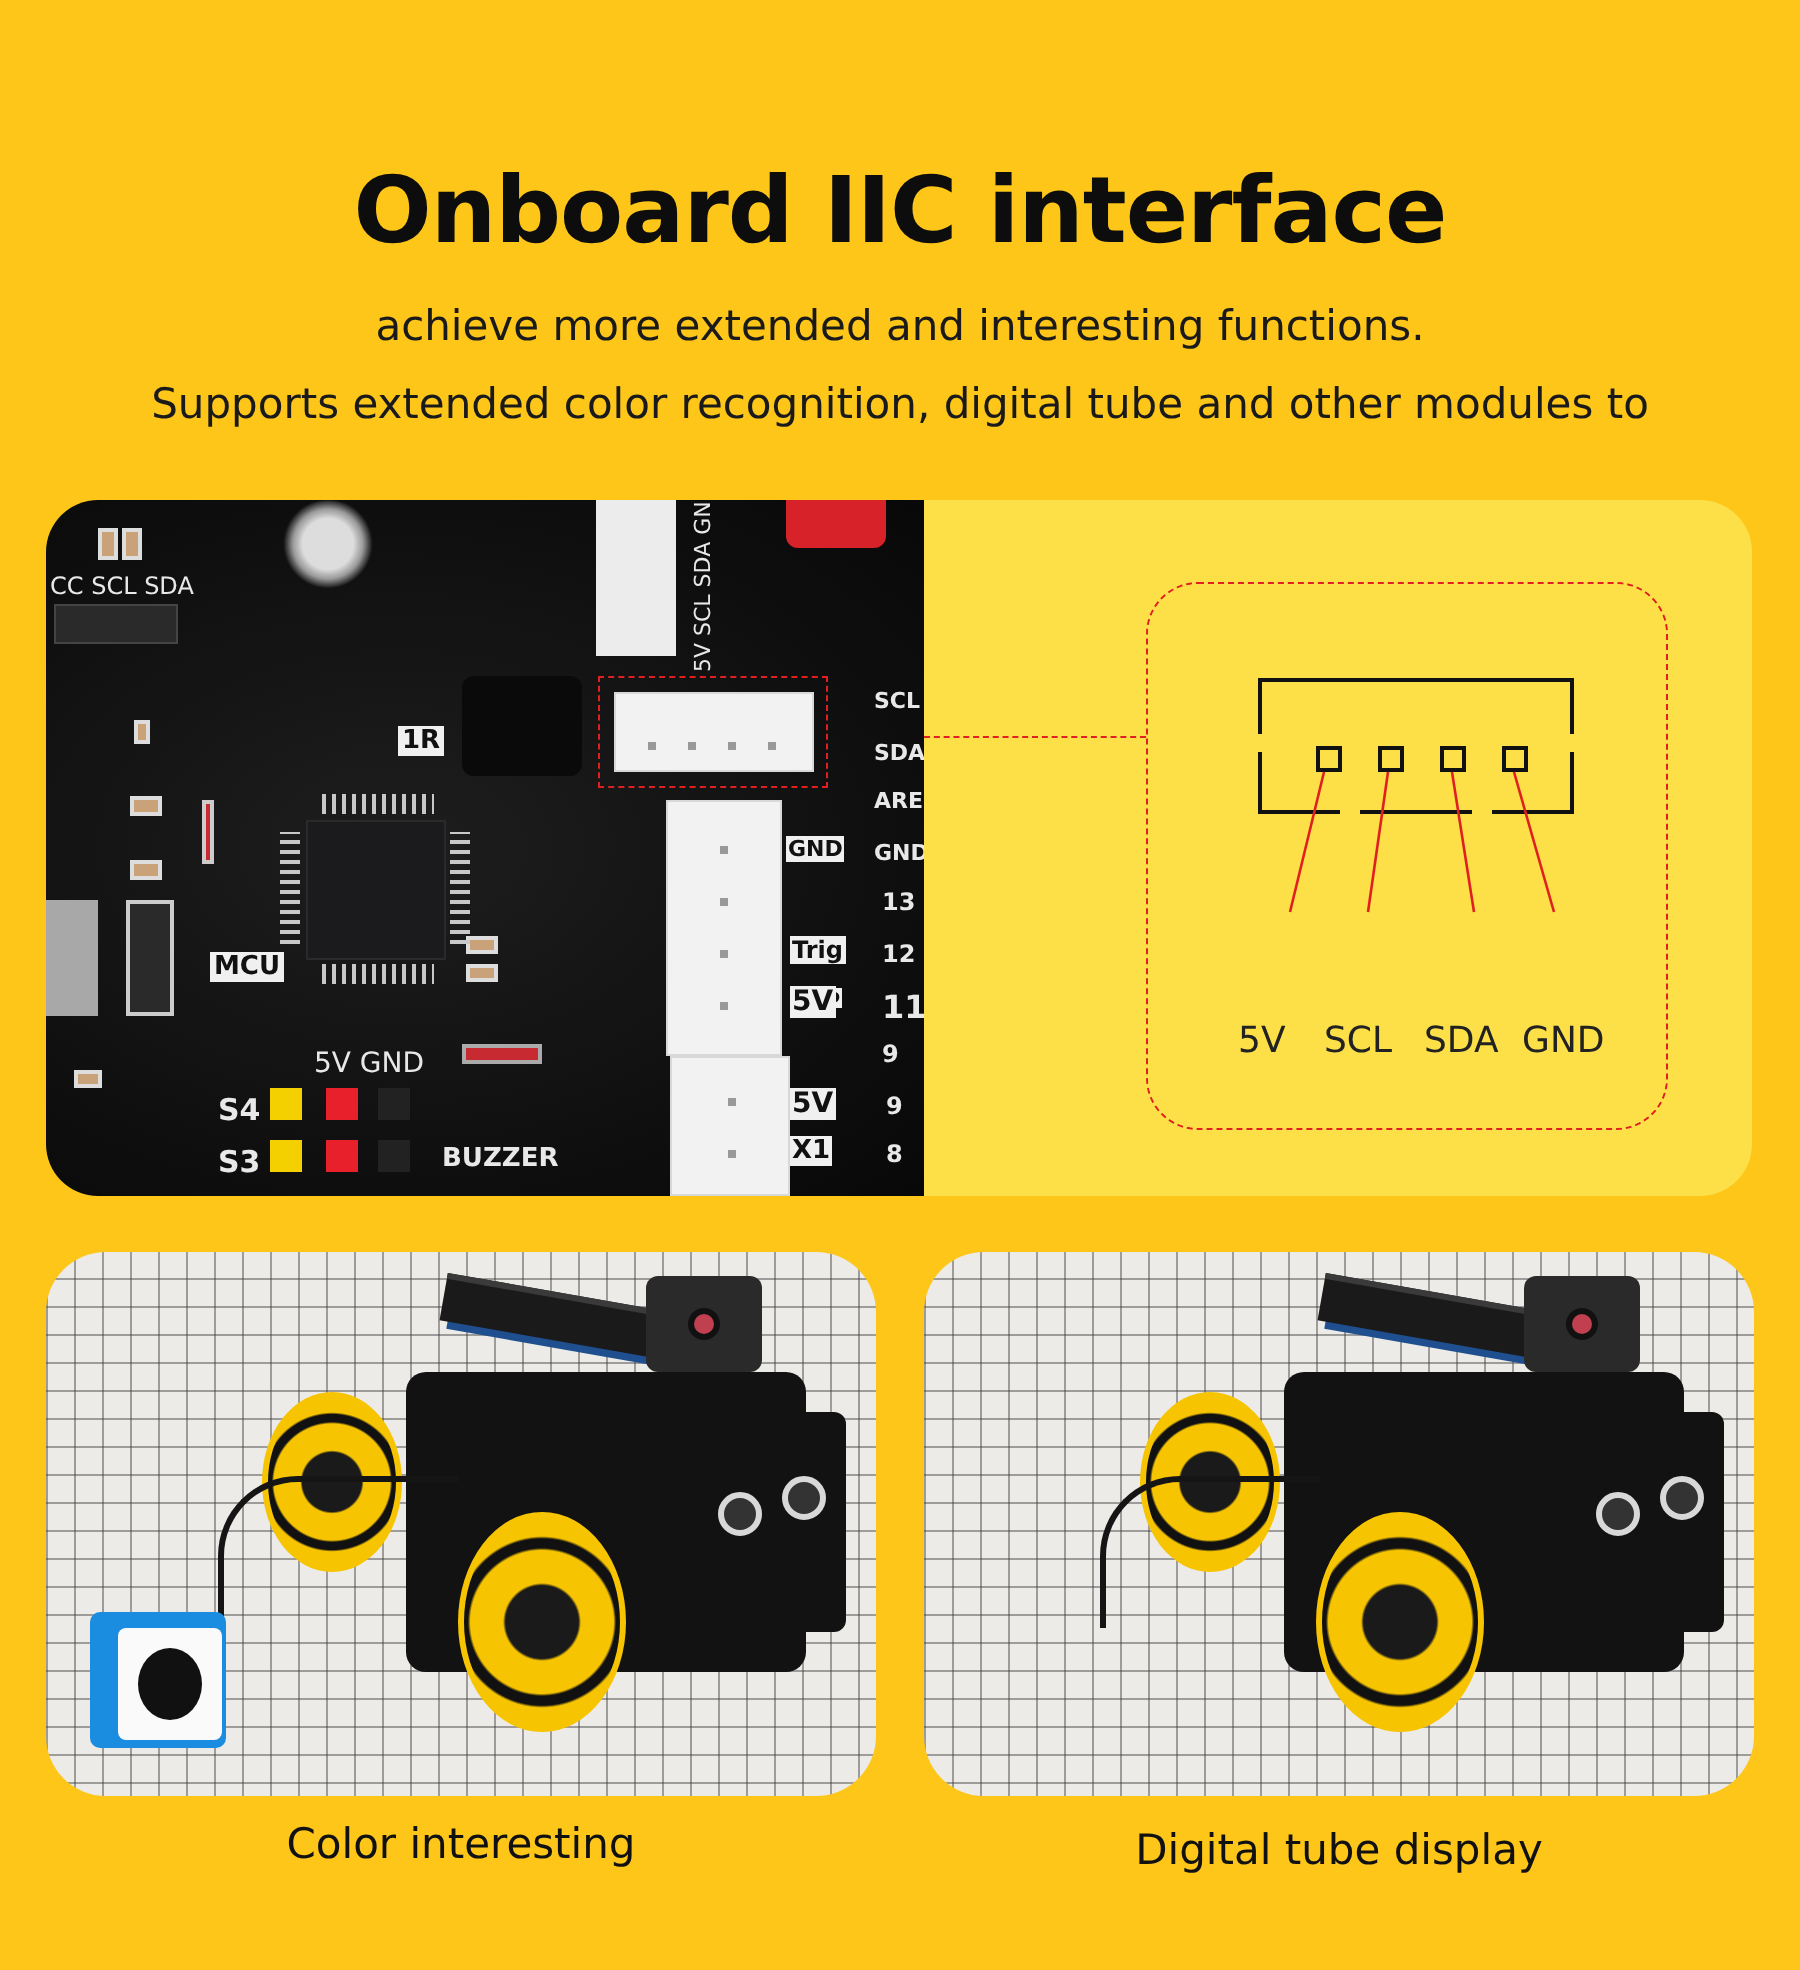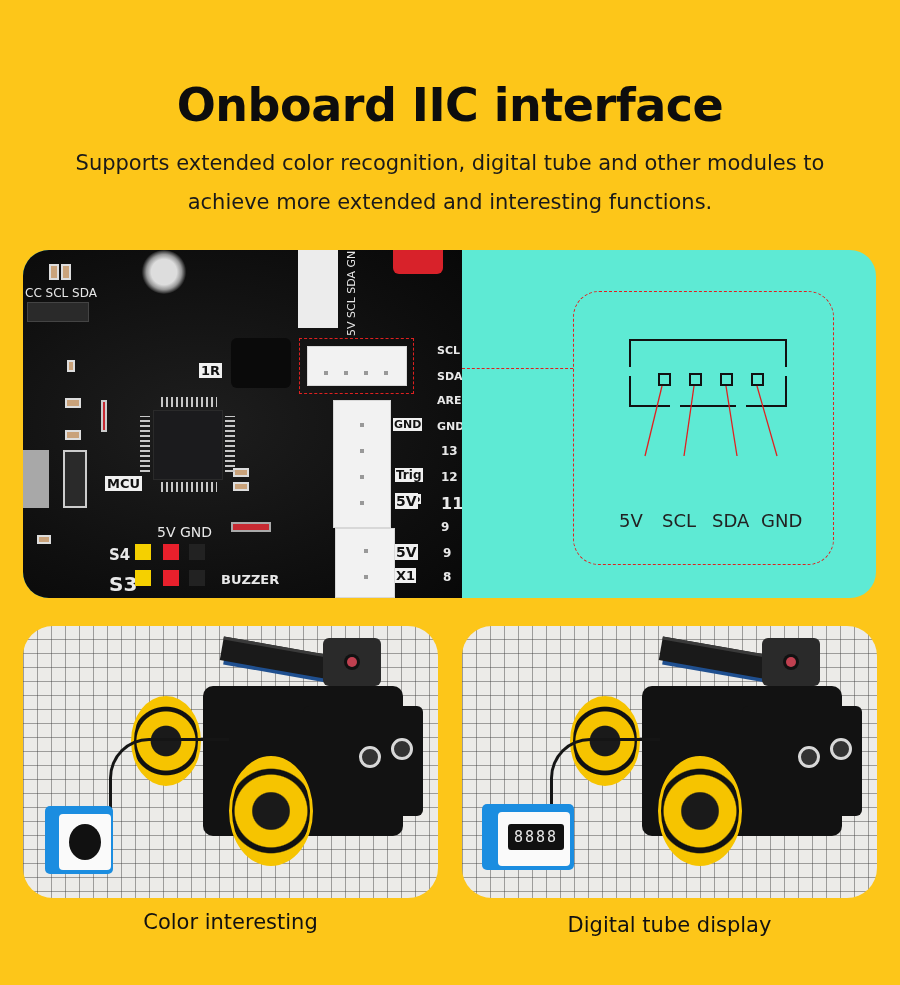--- a/index.html
+++ b/index.html
@@ -16,21 +16,21 @@
     color: #0d0d0d;
   }
   .subtitle {
     position: absolute; left: 0; top: 144px; width: 900px;
     text-align: center; font-size: 21px; line-height: 39px; color: #1a1a1a;
   }
 
   
   .top-card {
     position: absolute; left: 23px; top: 250px; width: 853px; height: 348px;
-    border-radius: 26px; overflow: hidden; background: #5eead4;
+    border-radius: 26px; overflow: hidden; background: #fde047;
   }
   .pcb {
     position: absolute; left: 0; top: 0; width: 439px; height: 348px;
     background: radial-gradient(ellipse at 40% 50%, #1e1e1e 0%, #0e0e0e 70%, #080808 100%);
     overflow: hidden;
   }
   .pcb .silk { position: absolute; color: #e8e8e8; font-weight: bold; font-size: 12px; white-space: nowrap; }
   .pcb .chip {
     position: absolute; left: 130px; top: 160px; width: 70px; height: 70px;
     background: #1b1b1d; border: 1px solid #2a2a2a;
@@ -119,22 +119,22 @@
     position: absolute; top: 910px; width: 415px; text-align: center; font-size: 21px; color: #111;
   }
   .caption.left { left: 23px; }
   .caption.right { left: 462px; top: 913px; }
 </style>
 </head>
 <body>
 
 <h1 class="title">Onboard IIC interface</h1>
 <div class="subtitle">
+  <div>achieve more extended and interesting functions.</div>
   <div>Supports extended color recognition, digital tube and other modules to</div>
-  <div>achieve more extended and interesting functions.</div>
 </div>
 
 <section class="top-card">
   <div class="pcb">
     <div class="cap"></div>
     <div class="white-strip"></div>
     <div class="redbtn"></div>
 
     <span class="silk" style="left:2px;top:36px;font-weight:normal;">CC SCL SDA</span>
     <div style="position:absolute;left:4px;top:52px;width:62px;height:20px;background:#2a2a2a;border:1px solid #444;"></div>
@@ -157,21 +157,21 @@
     <div class="pins-h" style="left:138px;top:147px;width:56px;"></div>
     <div class="pins-h" style="left:138px;top:232px;width:56px;"></div>
     <div class="pins-v" style="left:117px;top:166px;height:56px;"></div>
     <div class="pins-v" style="left:202px;top:166px;height:56px;"></div>
 
     <span class="silk" style="left:82px;top:226px;font-size:13px;background:#f0f0f0;color:#111;padding:0 2px;">MCU</span>
     <span class="silk" style="left:176px;top:113px;font-size:13px;background:#f0f0f0;color:#111;padding:0 2px;">1R</span>
     <span class="silk" style="left:198px;top:322px;font-size:13px;">BUZZER</span>
     <span class="silk" style="left:134px;top:274px;font-size:14px;font-weight:normal;">5V GND</span>
     <span class="silk" style="left:86px;top:296px;font-size:15px;">S4</span>
-    <span class="silk" style="left:86px;top:322px;font-size:20px;">S3</span>
+    <span class="silk" style="left:86px;top:322px;font-size:15px;">S3</span>
 
     <div class="hdr" style="left:112px;top:294px;background:#f5d000;"></div>
     <div class="hdr" style="left:112px;top:320px;background:#f5d000;"></div>
     <div class="hdr" style="left:140px;top:294px;background:#e8202c;"></div>
     <div class="hdr" style="left:140px;top:320px;background:#e8202c;"></div>
     <div class="hdr" style="left:166px;top:294px;background:#222;"></div>
     <div class="hdr" style="left:166px;top:320px;background:#222;"></div>
 
     <span class="silk" style="left:322px;top:72px;font-size:11px;font-weight:normal;transform:rotate(-90deg);transform-origin:left top;top:86px;">5V SCL SDA GND</span>
     <div class="conn" style="left:284px;top:96px;width:100px;height:40px;">
@@ -264,18 +264,14 @@
   <div class="robot-body" style="left:180px;top:60px;width:200px;height:150px;border-radius:10px;"></div>
   <div class="robot-body" style="left:280px;top:80px;width:120px;height:110px;"></div>
   <div class="board-blue" style="left:200px;top:40px;width:110px;height:8px;transform:rotate(10deg);"></div>
   <div class="board-black" style="left:198px;top:20px;width:112px;height:24px;transform:rotate(10deg);"></div>
   <div class="camera" style="left:300px;top:12px;width:58px;height:48px;"></div>
   <div class="sonar" style="left:336px;top:120px;"></div>
   <div class="sonar" style="left:368px;top:112px;"></div>
   <div class="wheel" style="left:108px;top:70px;width:70px;height:90px;"></div>
   <div class="wheel" style="left:196px;top:130px;width:84px;height:110px;"></div>
   <div class="cable" style="left:88px;top:112px;width:110px;height:76px;"></div>
-  <div class="module" style="left:20px;top:178px;width:92px;height:66px;">
-    <div class="face" style="left:16px;top:8px;width:72px;height:54px;"></div>
-    <div class="display" style="left:26px;top:20px;width:56px;height:26px;line-height:26px;">8888</div>
-  </div>
 </figure>
 <div class="caption right">Digital tube display</div>
 
 </body></html>

